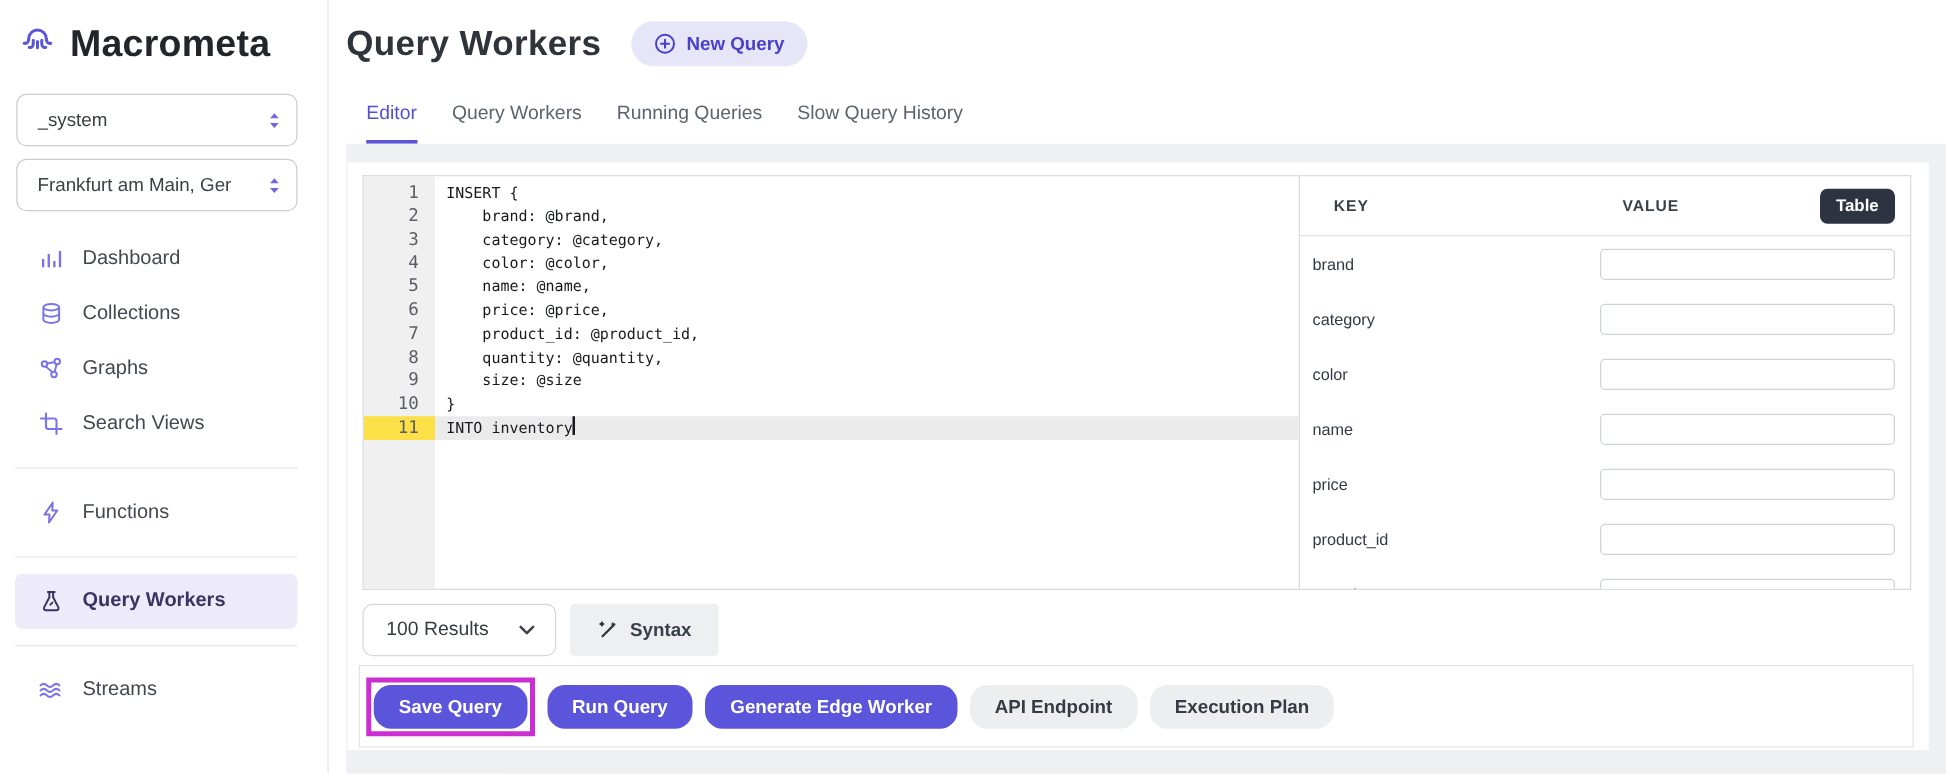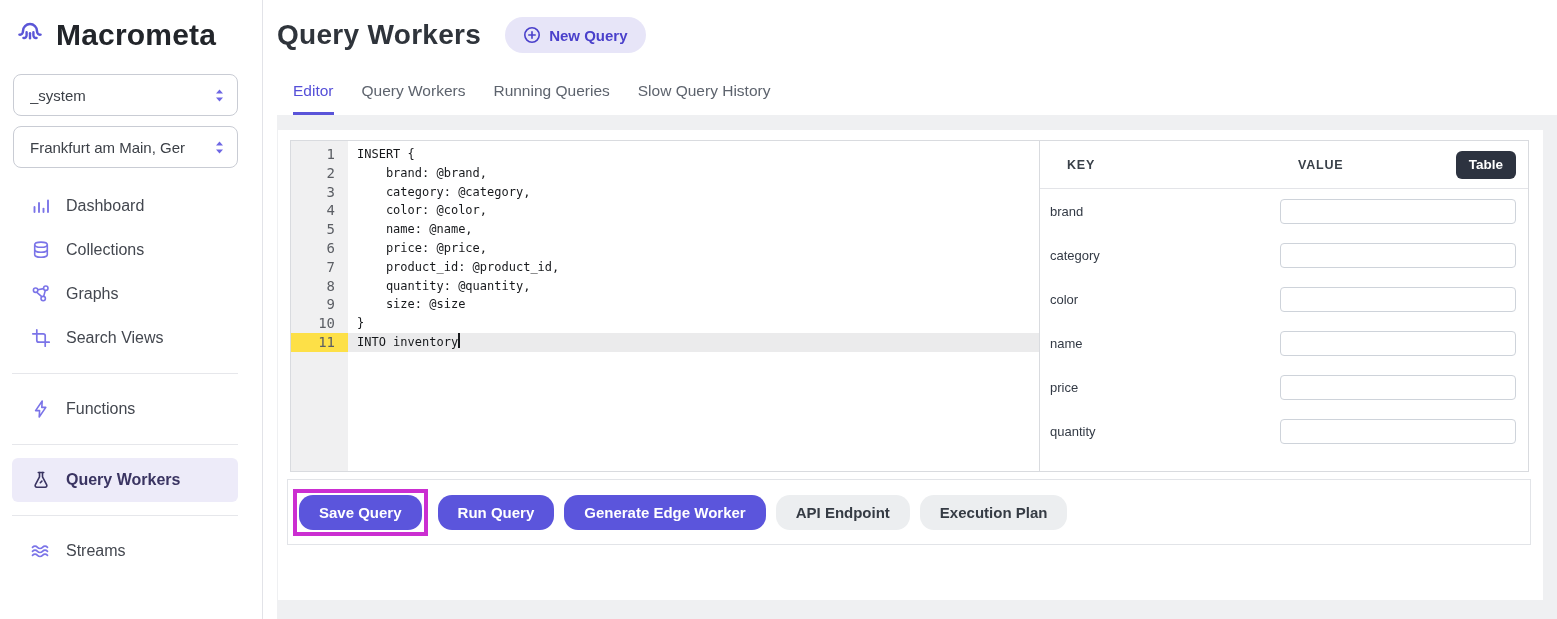--- a/index.html
+++ b/index.html
@@ -261,25 +261,49 @@
               </div>
               <div class="panel-row">
                 <span class="row-key">name</span>
                 <input class="row-input" type="text" value="" style="">
               </div>
               <div class="panel-row">
                 <span class="row-key">price</span>
                 <input class="row-input" type="text" value="" style="">
               </div>
               <div class="panel-row">
+                <span class="row-key">product_id</span>
+                <input class="row-input" type="text" value="" style="">
+              </div>
+              <div class="panel-row">
                 <span class="row-key">quantity</span>
                 <input class="row-input" type="text" value="" style="">
               </div>
             </div>
         </div>
+      </div>
+      <div class="controls-row">
+        <div class="results-select">
+          <span>100 Results</span>
+          <span class="chev">
+            <svg width="13" height="8" viewBox="0 0 13 8" fill="none" stroke="#3e434b" stroke-width="2" stroke-linecap="round" stroke-linejoin="round">
+                <path d="M1.5 1.5 6.5 6.5 11.5 1.5"></path>
+              </svg>
+          </span>
+        </div>
+        <button class="syntax-btn">
+          <span style="display:flex;">
+            <svg width="17" height="17" viewBox="0 0 17 17" fill="none" stroke="#30343c" stroke-width="1.7" stroke-linecap="round">
+              <path d="M13.5 3.5 4 13"></path>
+              <path d="M12.2 1.2l.5 1.5 1.5.5-1.5.5-.5 1.5-.5-1.5-1.5-.5 1.5-.5z" fill="#30343c" stroke="none"></path>
+              <path d="M3.5 2v2.4M2.3 3.2h2.4"></path>
+            </svg>
+          </span>
+          <span>Syntax</span>
+        </button>
       </div>
       <div class="toolbar" id="actions">
           <div class="hl-wrap">
             <button class="action-btn primary">Save Query</button>
           </div>
           <button class="action-btn primary">Run Query</button>
           <button class="action-btn primary">Generate Edge Worker</button>
           <button class="action-btn secondary">API Endpoint</button>
           <button class="action-btn secondary">Execution Plan</button>
         </div>

